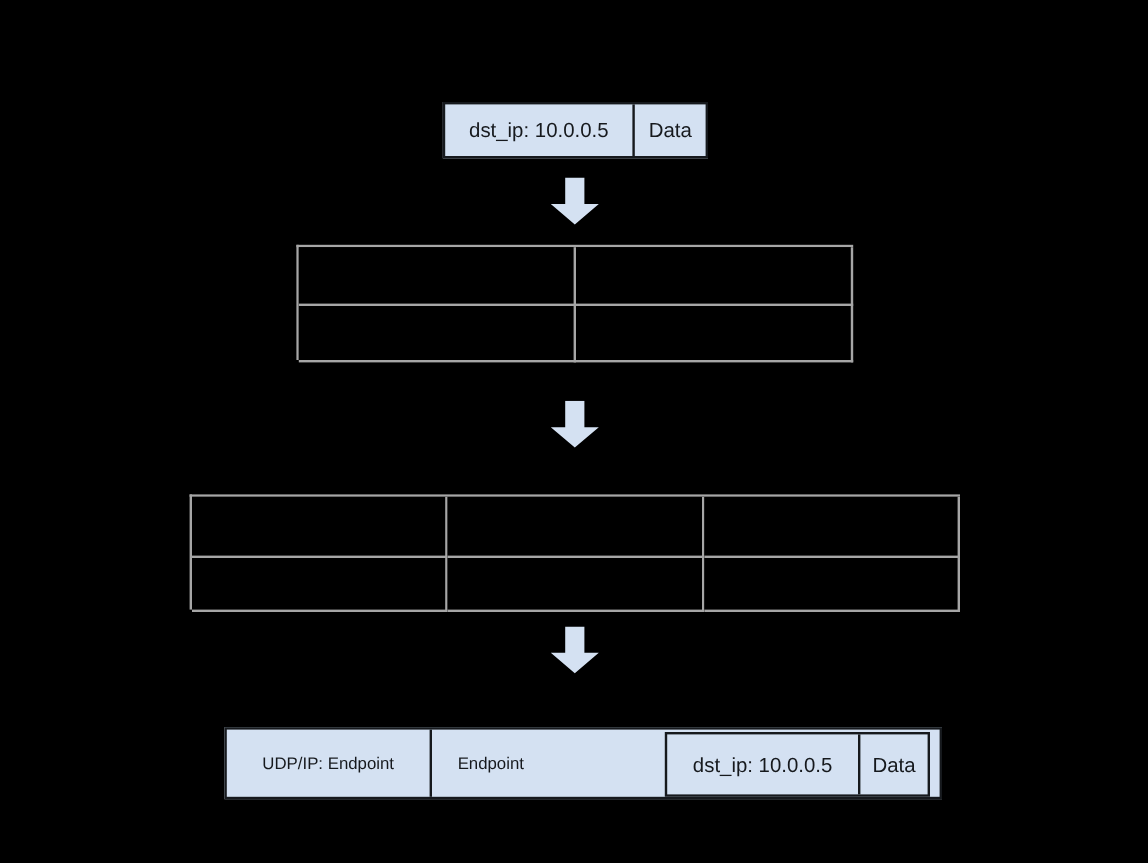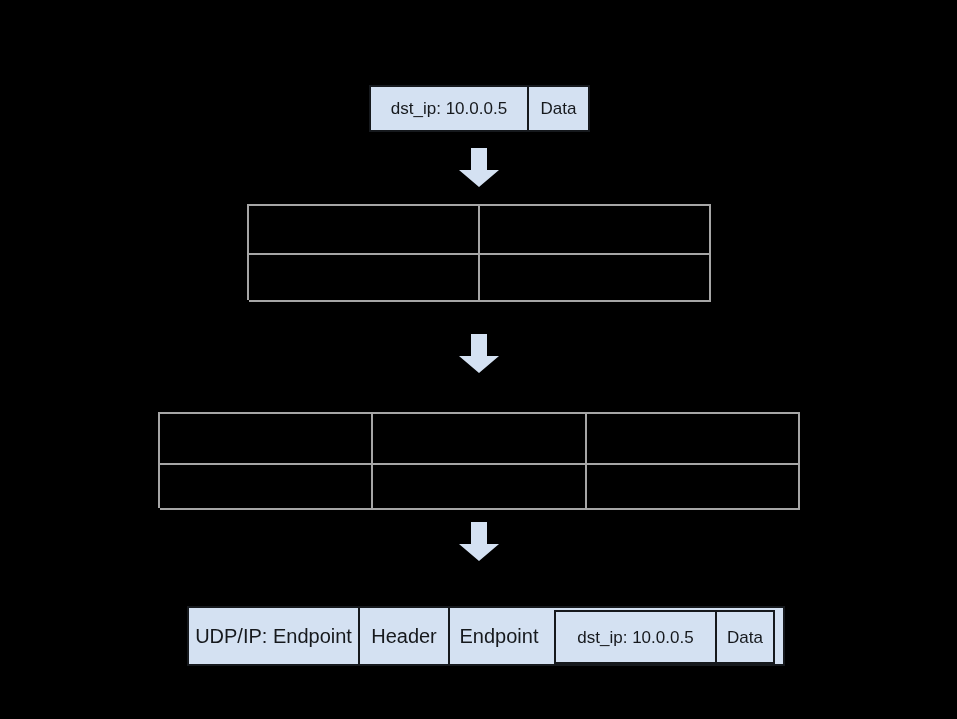--- a/index.html
+++ b/index.html
@@ -113,21 +113,21 @@
     display: flex;
     align-items: center;
   }
   #packet-bottom .seg {
     height: 100%;
     display: flex;
     align-items: center;
     justify-content: center;
     box-sizing: border-box;
     color: #16191d;
-    font-size: 20px;
+    font-size: 14px;
     line-height: 1;
     white-space: nowrap;
   }
   #packet-bottom .seg.divided { border-right: 2px solid #16191d; }
   #seg-endpoint { width: 171px; }
   #seg-header   { width: 90px; }
   #seg-encrypted{ width: 98px; }
 
   #inner-packet {
     position: absolute;
@@ -193,21 +193,20 @@
   </div>
 
   <div id="arrow-3" class="arrow">
     <svg width="42" height="40" viewBox="0 0 42 40" xmlns="http://www.w3.org/2000/svg">
       <polygon points="13,0 29,0 29,22 41,22 21,39 1,22 13,22" fill="#d4e1f2"></polygon>
     </svg>
   </div>
 
   <div id="packet-bottom">
     <div id="seg-endpoint" class="seg divided">UDP/IP: Endpoint</div>
-    <div id="seg-header" class="seg divided">Header</div>
     <div id="seg-encrypted" class="seg">Endpoint</div>
 
     <div id="inner-packet">
       <div id="inner-cell-dst" class="icell">dst_ip: 10.0.0.5</div>
       <div id="inner-cell-data" class="icell">Data</div>
     </div>
   </div>
 
 </div>
 

